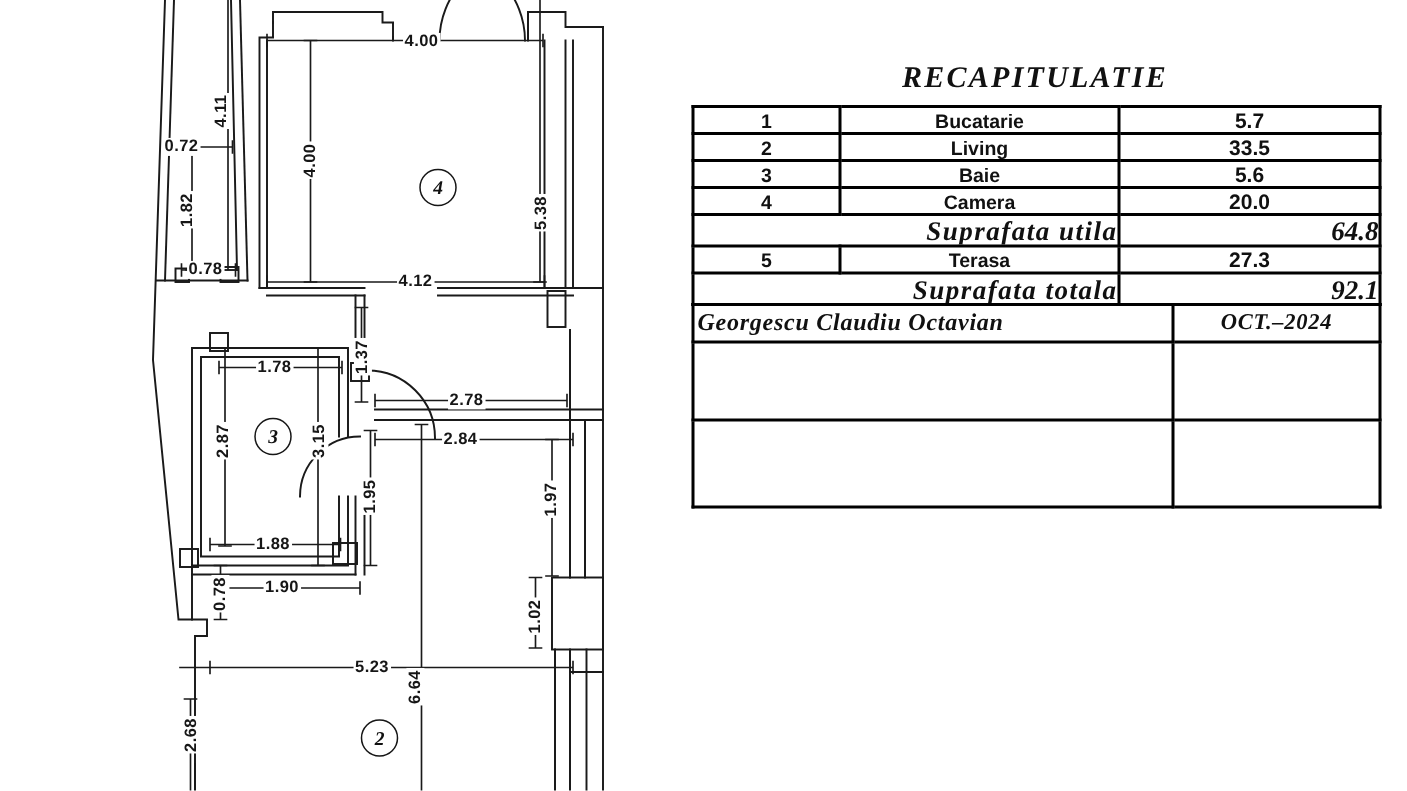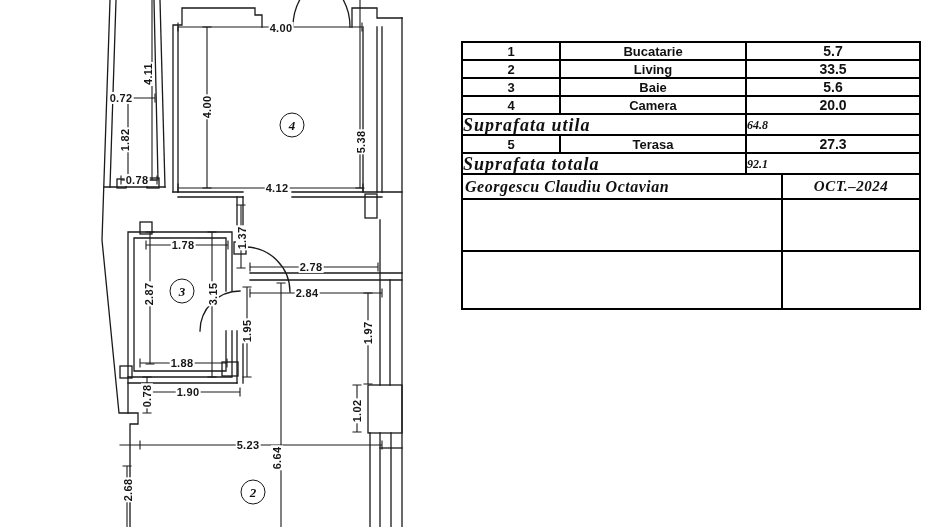--- a/index.html
+++ b/index.html
@@ -16,22 +16,22 @@
       font:italic bold 13px "Liberation Serif",serif}
   
   .recap{position:absolute;left:461px;top:41px;width:458px}
   .recap-title{text-align:center;font:italic bold 20px "Liberation Serif",serif;letter-spacing:1.5px;margin:0 0 6px 0}
   table{border-collapse:collapse;table-layout:fixed;width:458px}
   td{border:2px solid #000;padding:0;overflow:hidden;vertical-align:middle}
   .t1 .head td{height:38px;font:italic bold 17px/1.15 "Liberation Serif",serif;padding:1px 0 3px 14px;vertical-align:top}
   .t1 .head td.c{padding-left:0;text-align:center}
   .r td{height:16px;text-align:center;font:bold 13px "Liberation Sans",sans-serif}
   .r td.ar{font:14px "Liberation Sans",sans-serif;font-weight:600}
-  .sum td{height:19px;font:italic bold 18px/1 "Liberation Serif",serif;text-align:left;letter-spacing:1px}
-  .sum td.sv{font-size:12px;letter-spacing:0}
+  .sum td{height:19px;font:italic bold 18px/1 "Liberation Serif",serif;text-align:right;letter-spacing:1px}
+  .sum td.sv{font-size:18px;letter-spacing:0}
   .t2{margin-top:-2px}
   .sig td{height:23px;font:italic bold 16px "Liberation Serif",serif;padding-left:2px;letter-spacing:.5px}
   .sig td.ctr{text-align:center;padding-left:0;font-size:15px}
   .e1 td{height:50px}
   .e2 td{height:56px}
   .sig2 td{height:25px;font:italic bold 15px "Liberation Serif",serif;padding-left:14px}
 </style>
 </head>
 <body>
 
@@ -135,20 +135,21 @@
   <div class="dim" style="left:248px;top:445px">5.23</div>
   <div class="dim v" style="left:277px;top:458px">6.64</div>
   <div class="dim v" style="left:128px;top:490px">2.68</div>
 
   <div class="rc" style="left:292px;top:125px">4</div>
   <div class="rc" style="left:182px;top:291px">3</div>
   <div class="rc" style="left:253px;top:492px">2</div>
 </div>
 
 <div class="recap">
+  <div class="recap-title">RECAPITULATIE</div>
 
   <table class="t1">
     <colgroup>
         <col style="width:98px">
         <col style="width:186px">
         <col style="width:174px">
       </colgroup>
     <tbody>
     <tr class="r">
       <td>1</td>

